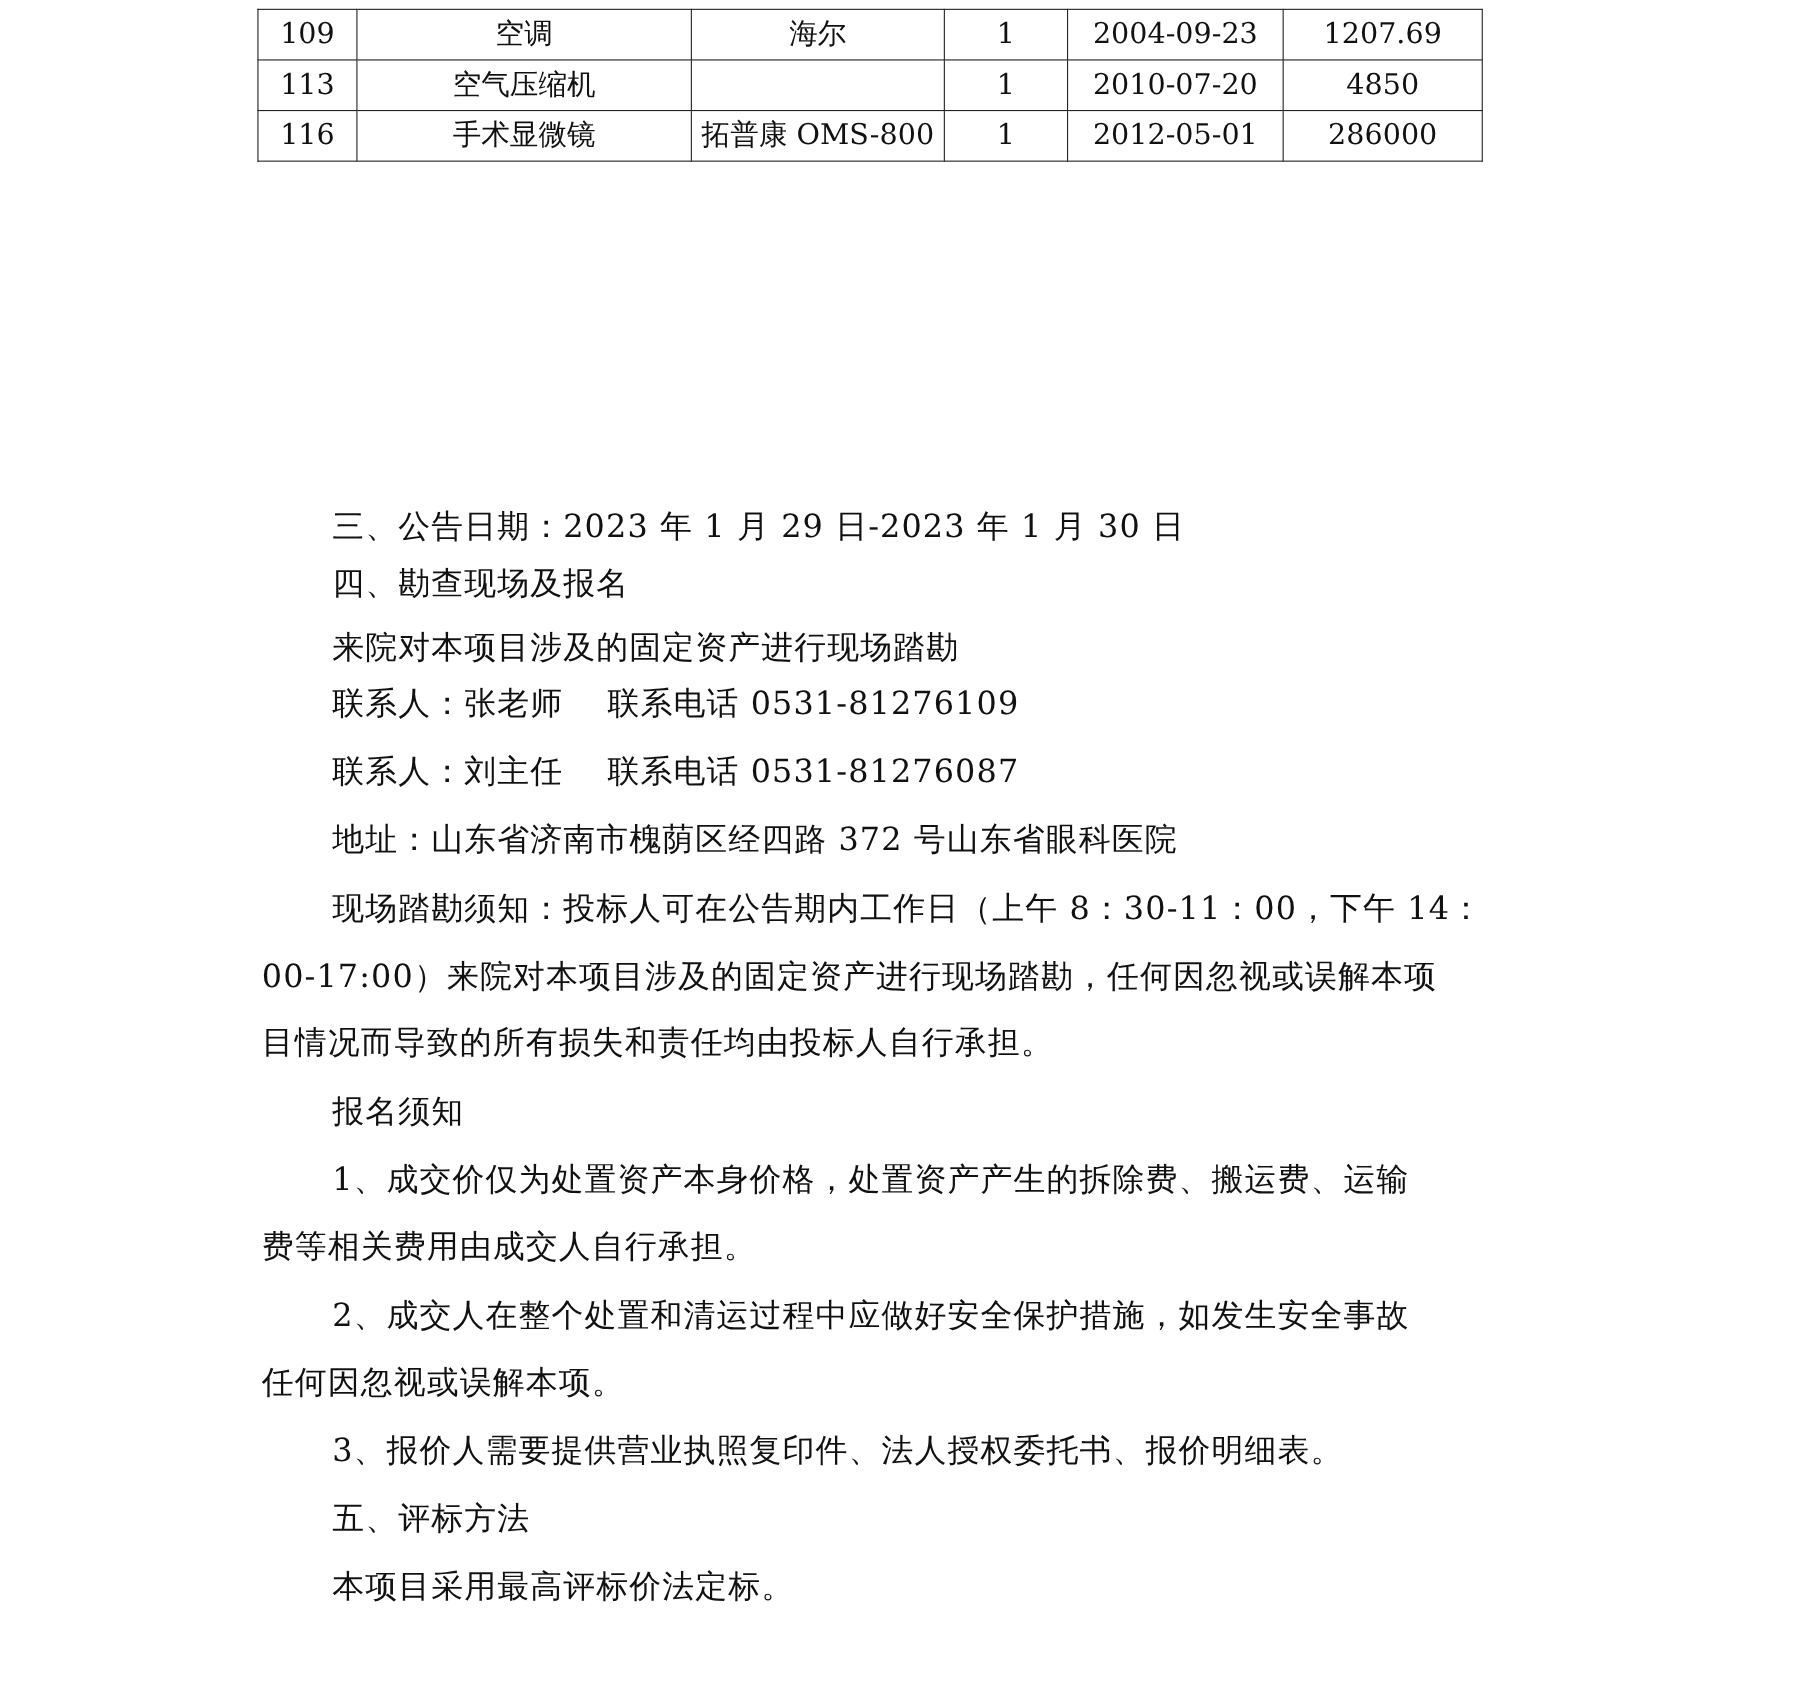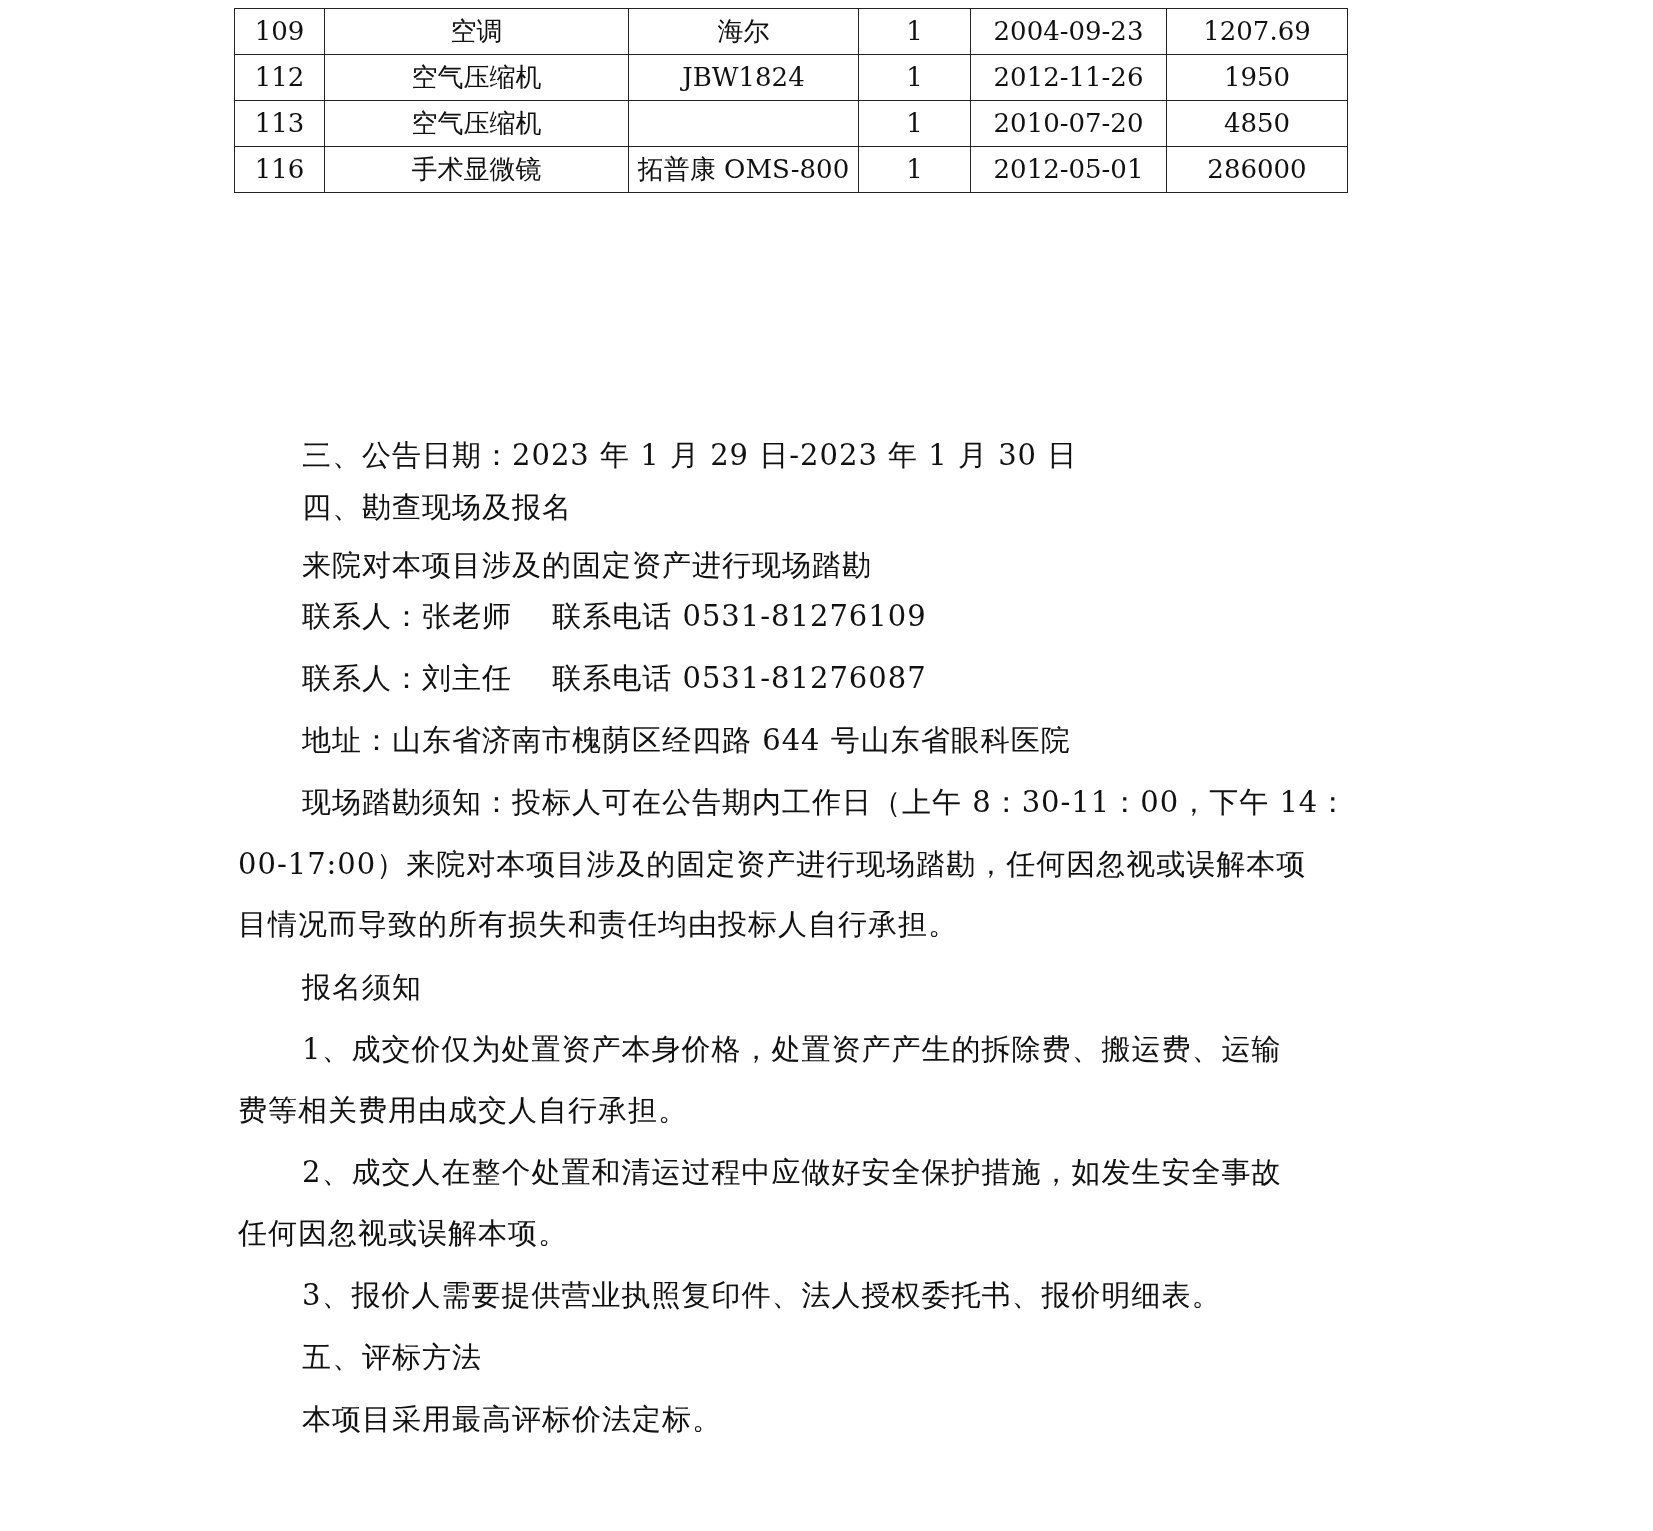--- a/index.html
+++ b/index.html
@@ -2,42 +2,34 @@
 <html><head>
 <meta charset="utf-8">
 <style>
   html, body { margin:0; padding:0; background:#ffffff; }
   body { width:1653px; height:1531px; position:relative; overflow:hidden;
          font-family:"DejaVu Serif","Liberation Serif",serif; color:#111; }
   table.assets { position:absolute; left:234px; top:8px; border-collapse:collapse; }
   table.assets td { border:1.5px solid #222; height:45px; padding:0; text-align:center;
                     font-size:26px; line-height:45px; white-space:nowrap; }
   .c0{width:89px}.c1{width:303px}.c2{width:229px}.c3{width:111px}.c4{width:195px}.c5{width:180px}
-  .line { position:absolute; font-size:29px; white-space:nowrap; letter-spacing:1px; }
+  .line { position:absolute; font-size:29px; white-space:nowrap; letter-spacing:1px;margin-top:23px; }
 </style>
 </head>
 <body>
 
 <table class="assets">
   <tbody id="tbody">
       <tr>
         <td class="c0">109</td>
         <td class="c1">空调</td>
         <td class="c2">海尔</td>
         <td class="c3">1</td>
         <td class="c4">2004-09-23</td>
         <td class="c5">1207.69</td>
-      </tr>
-      <tr>
-        <td class="c0">112</td>
-        <td class="c1">空气压缩机</td>
-        <td class="c2">JBW1824</td>
-        <td class="c3">1</td>
-        <td class="c4">2012-11-26</td>
-        <td class="c5">1950</td>
       </tr>
       <tr>
         <td class="c0">113</td>
         <td class="c1">空气压缩机</td>
         <td class="c2"></td>
         <td class="c3">1</td>
         <td class="c4">2010-07-20</td>
         <td class="c5">4850</td>
       </tr>
       <tr>
@@ -49,21 +41,21 @@
         <td class="c5">286000</td>
       </tr>
     </tbody>
 </table>
 
 <div class="line" style="left:302px;top:436px">三、公告日期：2023 年 1 月 29 日-2023 年 1 月 30 日</div>
 <div class="line" style="left:302px;top:488px">四、勘查现场及报名</div>
 <div class="line" style="left:302px;top:546px">来院对本项目涉及的固定资产进行现场踏勘</div>
 <div class="line" style="left:302px;top:597px">联系人：张老师　 联系电话 0531-81276109</div>
 <div class="line" style="left:302px;top:659px">联系人：刘主任　 联系电话 0531-81276087</div>
-<div class="line" style="left:302px;top:721px">地址：山东省济南市槐荫区经四路 644 号山东省眼科医院</div>
+<div class="line" style="left:302px;top:721px">地址：山东省济南市槐荫区经四路 372 号山东省眼科医院</div>
 <div class="line" style="left:302px;top:783px">现场踏勘须知：投标人可在公告期内工作日（上午 8：30-11：00，下午 14：</div>
 <div class="line" style="left:238px;top:845px">00-17:00）来院对本项目涉及的固定资产进行现场踏勘，任何因忽视或误解本项</div>
 <div class="line" style="left:238px;top:905px">目情况而导致的所有损失和责任均由投标人自行承担。</div>
 <div class="line" style="left:302px;top:968px">报名须知</div>
 <div class="line" style="left:302px;top:1030px">1、成交价仅为处置资产本身价格，处置资产产生的拆除费、搬运费、运输</div>
 <div class="line" style="left:238px;top:1091px">费等相关费用由成交人自行承担。</div>
 <div class="line" style="left:302px;top:1153px">2、成交人在整个处置和清运过程中应做好安全保护措施，如发生安全事故</div>
 <div class="line" style="left:238px;top:1214px">任何因忽视或误解本项。</div>
 <div class="line" style="left:302px;top:1276px">3、报价人需要提供营业执照复印件、法人授权委托书、报价明细表。</div>
 <div class="line" style="left:302px;top:1338px">五、评标方法</div>

